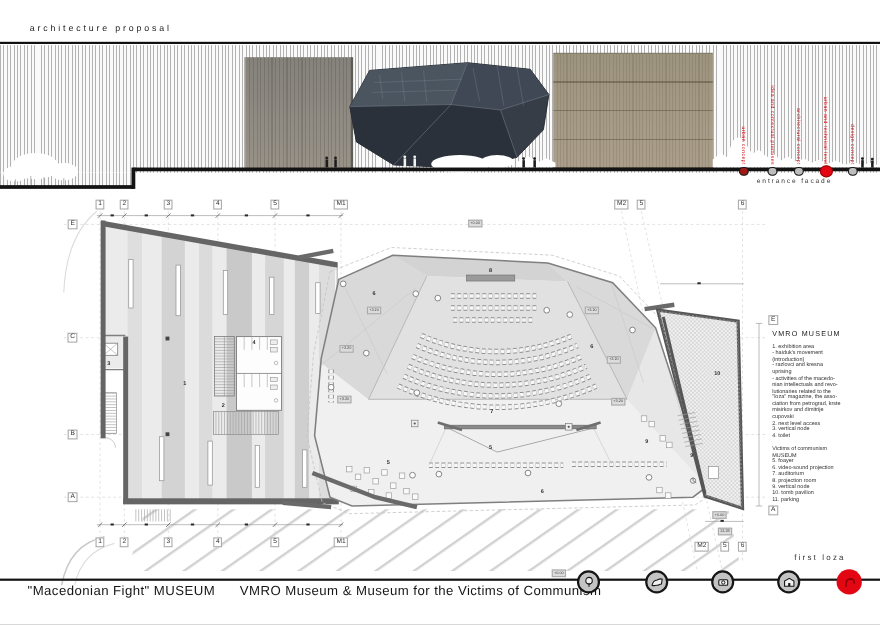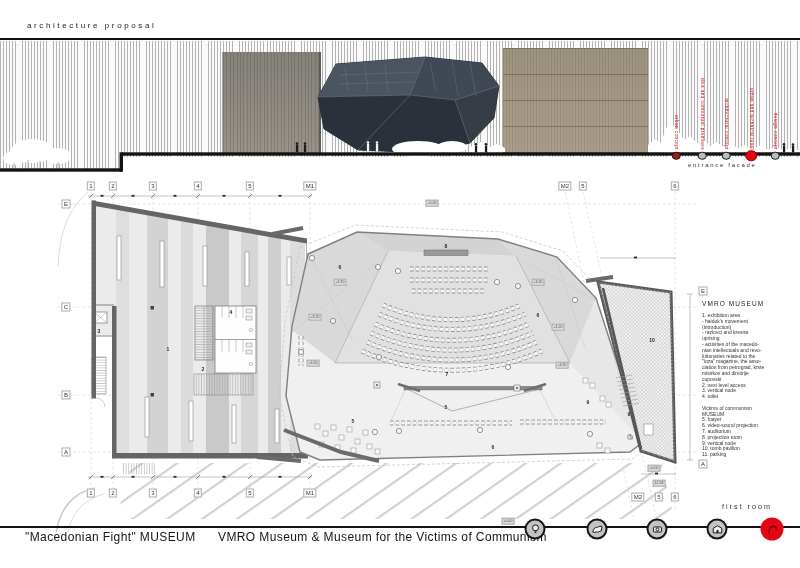--- a/index.html
+++ b/index.html
@@ -373,21 +373,21 @@
       <g stroke="#9a9a9a" stroke-width="0.6">
         <path d="M616,378 L632,375 M617,382 L633,379 M618,386 L634,383 M619,390 L635,387 M620,394 L636,391 M621,398 L637,395 M622,402 L638,399 M623,406 L639,403"></path>
       </g>
       <rect x="644" y="424" width="9" height="11" fill="#fff" stroke="#8a8a8a" stroke-width="0.6"></rect>
       <circle cx="630" cy="437" r="2.4" fill="none" stroke="#777" stroke-width="0.8"></circle>
       <path d="M630,434 v3 l3,2" stroke="#777" stroke-width="0.8" fill="none"></path>
     </g>
   </svg>
 
   <div class="abs facade-caption">entrance facade</div>
-  <div class="abs plan-caption">first room</div>
+  <div class="abs plan-caption">first loza</div>
 
   <div class="abs legend">
     <div class="legend-title">VMRO MUSEUM</div>
     <div id="legend-list">
         <div>1. exhibition area</div>
         <div>- haiduk's movement</div>
         <div>(introduction)</div>
         <div>-  razlovci and kresna</div>
         <div>uprising</div>
         <div>-  activities of the macedo-</div>

